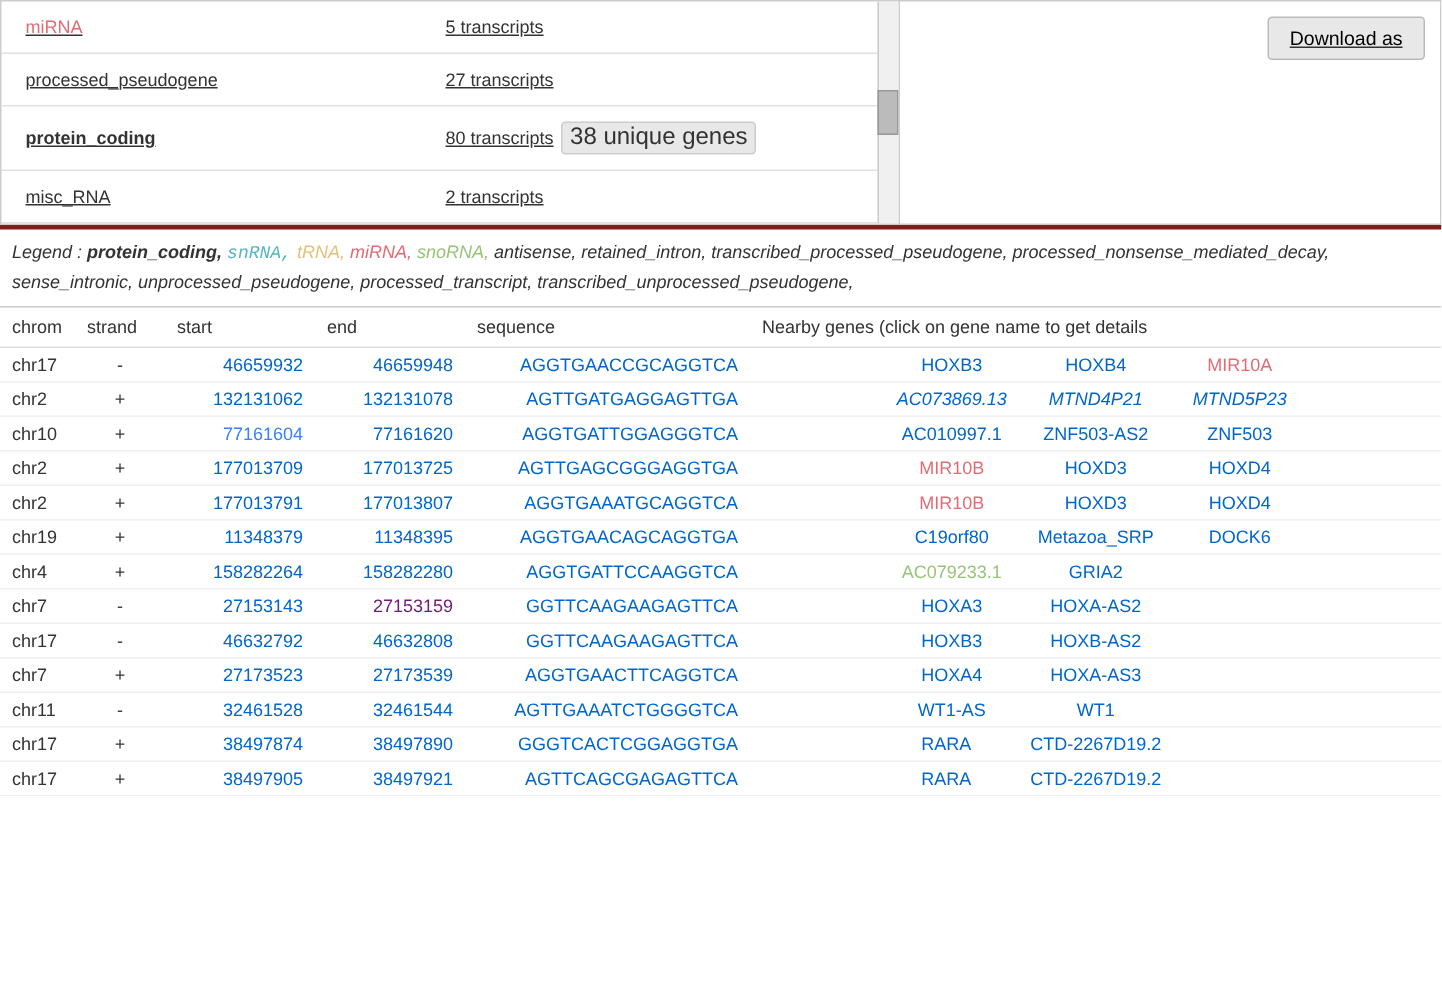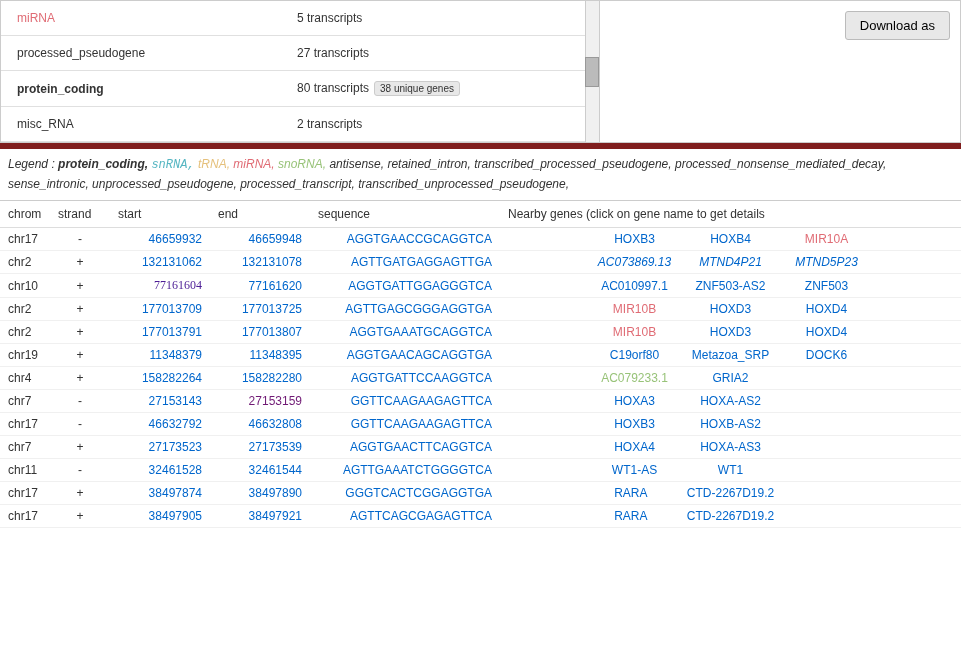--- a/index.html
+++ b/index.html
@@ -2,21 +2,22 @@
 <html><head>
   <meta charset="utf-8">
   <style>
     * { margin: 0; padding: 0; box-sizing: border-box; }
     body { font-family: Arial, sans-serif; font-size: 12px; background: #fff; color: #333; }
 
     
     .top-section {
       display: flex;
       width: 100%;
-      border-bottom: 6px solid #7f1d1d;
+      border-bottom: 3px solid #7f1d1d;
+      text-decoration: underline;
     }
 
     .transcript-panel {
       width: 600px;
       border: 1px solid #ccc;
       overflow: hidden;
       position: relative;
     }
 
     .transcript-table {
@@ -56,21 +57,21 @@
       background: #bbb;
       border: 1px solid #999;
     }
 
     .badge {
       display: inline-block;
       background: #e8e8e8;
       border: 1px solid #ccc;
       border-radius: 3px;
       padding: 1px 5px;
-      font-size: 10px;
+      font-size: 16px;
       margin-left: 5px;
     }
 
     .right-panel {
       flex: 1;
       display: flex;
       align-items: flex-start;
       justify-content: flex-end;
       padding: 10px;
       border: 1px solid #ccc;
@@ -219,21 +220,21 @@
             <div style="display: flex; gap: 16px; justify-content: center;">
               <span style="cursor: pointer; min-width: 80px; display: inline-block; text-align: center; color: rgb(0, 102, 204);">AC073869.13</span>
               <span style="cursor: pointer; min-width: 80px; display: inline-block; text-align: center; color: rgb(0, 102, 204);">MTND4P21</span>
               <span style="cursor: pointer; min-width: 80px; display: inline-block; text-align: center; color: rgb(0, 102, 204);">MTND5P23</span>
             </div>
           </td>
         </tr>
         <tr>
           <td class="left">chr10</td>
           <td class="center">+</td>
-          <td style="color: #4c1d95; font-family: Liberation Serif, serif;">77161604</td>
+          <td style="color: #3b82f6;">77161604</td>
           <td style="color: rgb(0, 102, 204);">77161620</td>
           <td style="color: rgb(0, 102, 204); cursor: pointer;">AGGTGATTGGAGGGTCA</td>
           <td style="text-align: center;">
             <div style="display: flex; gap: 16px; justify-content: center;">
               <span style="cursor: pointer; min-width: 80px; display: inline-block; text-align: center; color: rgb(0, 102, 204);">AC010997.1</span>
               <span style="cursor: pointer; min-width: 80px; display: inline-block; text-align: center; color: rgb(0, 102, 204);">ZNF503-AS2</span>
               <span style="cursor: pointer; min-width: 80px; display: inline-block; text-align: center; color: rgb(0, 102, 204);">ZNF503</span>
             </div>
           </td>
         </tr>

